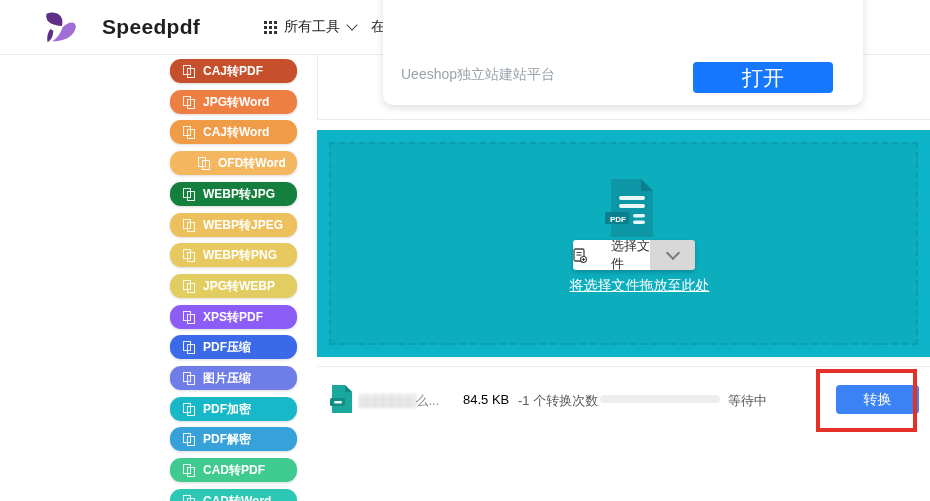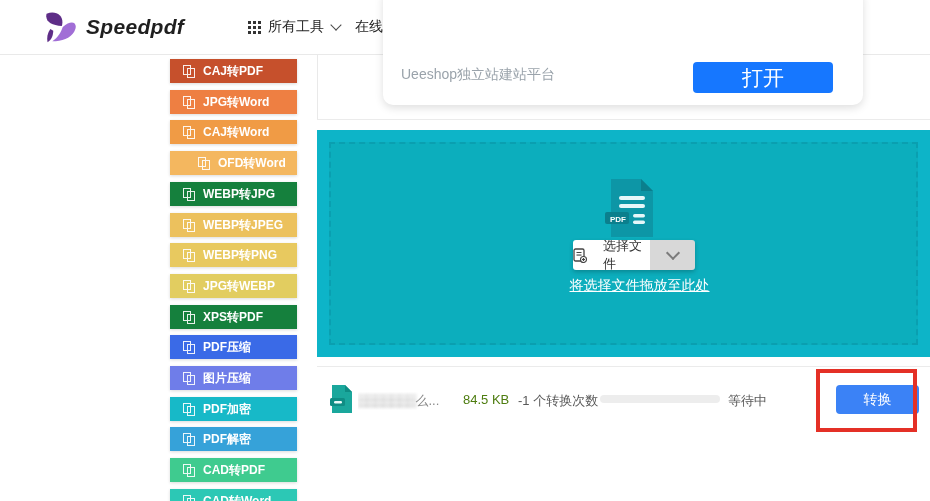--- a/index.html
+++ b/index.html
@@ -2,33 +2,33 @@
 <html><head>
 <meta charset="utf-8">
 <style>
   html,body{margin:0;padding:0;background:#fff;}
   .screen{position:relative;width:930px;height:501px;background:#ffffff;overflow:hidden;
           font-family:"Liberation Sans","DejaVu Sans",sans-serif;color:#262626;}
 
   
   .header{position:absolute;top:0;left:0;width:930px;height:55px;background:#fff;
           border-bottom:1px solid #e9e9e9;display:flex;align-items:center;box-sizing:border-box;}
-  .brand{display:flex;align-items:center;gap:8px;margin-left:38px;cursor:pointer;font-style:italic;}
+  .brand{display:flex;align-items:center;gap:24px;margin-left:38px;cursor:pointer;}
   .brand-name{font-size:21px;font-weight:bold;color:#1f1f1f;letter-spacing:.3px;}
   .nav{display:flex;align-items:center;gap:15px;margin-left:64px;font-size:14px;color:#262626;}
   .nav-item{display:flex;align-items:center;gap:5px;cursor:pointer;white-space:nowrap;}
   .nav-item.active{background:#efefef;border-radius:3px;padding:5px 9px;color:#9e9e9e;}
   .grid-icon{width:3px;height:3px;background:#333;margin-right:12px;
     box-shadow:5px 0 #333,10px 0 #333,0 5px #333,5px 5px #333,10px 5px #333,0 10px #333,5px 10px #333,10px 10px #333;
     transform:translateY(-5px);}
   .nav-chev{width:7px;height:7px;border-right:1.5px solid #4a4a4a;border-bottom:1.5px solid #4a4a4a;
     transform:rotate(45deg);margin-top:-4px;margin-left:3px;}
 
   
-  .pill{position:absolute;left:170px;width:127px;height:24px;border-radius:0;display:flex;
+  .pill{position:absolute;left:170px;width:127px;height:24px;border-radius:11px;display:flex;
         align-items:center;gap:8px;padding-left:13px;box-sizing:border-box;color:#fff;font-size:12px;
         font-weight:bold;cursor:pointer;box-shadow:0 1px 3px rgba(0,0,0,.15);}
   .pill-icon{position:relative;width:12px;height:13px;flex:none;opacity:.9;}
   .pill-icon::before{content:"";position:absolute;left:0;top:0;width:6px;height:8px;border:1px solid #fff;}
   .pill-icon::after{content:"";position:absolute;right:0;bottom:0;width:6px;height:8px;border:1px solid #fff;}
 
   
   .vline{position:absolute;left:317px;top:55px;width:1px;height:65px;background:#e9e9e9;}
   .hline{position:absolute;left:317px;width:613px;height:1px;background:#ebebeb;}
 
@@ -38,35 +38,35 @@
   .banner-text{position:absolute;left:18px;top:78px;font-size:14px;color:#9aa3ab;}
   .banner-btn{position:absolute;left:310px;top:74px;width:140px;height:31px;border-radius:4px;
           color:#fff;font-size:21px;display:flex;align-items:center;justify-content:center;cursor:pointer;}
 
   
   .dropzone{position:absolute;left:317px;top:130px;width:613px;height:227px;}
   .dropzone-inner{position:absolute;inset:12px;background:#0caebd;border:2px dashed #0a9fb0;box-sizing:border-box;}
   .pdf-icon-wrap{position:absolute;left:288px;top:49px;width:52px;height:58px;}
   .choose-group{position:absolute;left:256px;top:110px;width:122px;height:30px;display:flex;
           border-radius:3px;box-shadow:0 2px 4px rgba(0,0,0,.22);overflow:hidden;cursor:pointer;}
-  .choose-main{width:78px;background:#fff;display:flex;align-items:center;justify-content:center;gap:16px;
+  .choose-main{width:78px;background:#fff;display:flex;align-items:center;justify-content:center;gap:24px;
           font-size:13px;color:#333;}
   .choose-caret{width:45px;background:#d8d8d8;display:flex;align-items:center;justify-content:center;}
   .chev-lg{width:8px;height:8px;border-right:2px solid #7b7b7b;border-bottom:2px solid #7b7b7b;
           transform:rotate(45deg);margin-top:-4px;}
   .drop-hint{position:absolute;left:0;right:0;top:147px;text-align:center;color:#fff;font-size:14px;
           text-decoration:underline;padding-left:32px;cursor:pointer;}
 
   
   .q{position:absolute;font-size:13px;}
   .qicon{left:330px;top:385px;width:22px;height:28px;}
   .qname{left:358px;top:392px;color:#6b6b6b;width:102px;white-space:nowrap;overflow:hidden;}
   .qname .censored{filter:blur(1.6px);color:#a3a3a3;letter-spacing:-1px;}
   .qname .tail{color:#8a8a8a;}
-  .qsize{left:463px;top:392px;color:#4d7c0f;}
+  .qsize{left:463px;top:392px;color:#000000;}
   .qquota{left:518px;top:392px;color:#595959;}
   .qbar{left:600px;top:395px;width:120px;height:8px;border-radius:4px;background:#ededed;overflow:hidden;}
   .qbar-fill{height:100%;background:#2e6ce2;border-radius:4px;}
   .qstatus{left:728px;top:392px;color:#595959;}
   .qbtn{left:836px;top:385px;width:83px;height:29px;border-radius:4px;color:#fff;font-size:14px;
         display:flex;align-items:center;justify-content:center;cursor:pointer;}
 
   
   .redbox{position:absolute;left:816px;top:369px;width:101px;height:63px;border:4px solid #e43026;
         box-sizing:border-box;z-index:20;pointer-events:none;}
@@ -143,21 +143,21 @@
       <span>WEBP转JPEG</span>
     </div>
   <div class="pill" style="top: 243px; background-color: rgb(232, 201, 95);">
       <span class="pill-icon"></span>
       <span>WEBP转PNG</span>
     </div>
   <div class="pill" style="top: 274px; background-color: rgb(226, 205, 96);">
       <span class="pill-icon"></span>
       <span>JPG转WEBP</span>
     </div>
-  <div class="pill" style="top: 305px; background-color: #15803d;">
+  <div class="pill" style="top: 305px; background-color: #8b5cf6;">
       <span class="pill-icon"></span>
       <span>XPS转PDF</span>
     </div>
   <div class="pill" style="top: 335px; background-color: rgb(58, 106, 231);">
       <span class="pill-icon"></span>
       <span>PDF压缩</span>
     </div>
   <div class="pill" style="top: 366px; background-color: rgb(111, 125, 233);">
       <span class="pill-icon"></span>
       <span>图片压缩</span>

